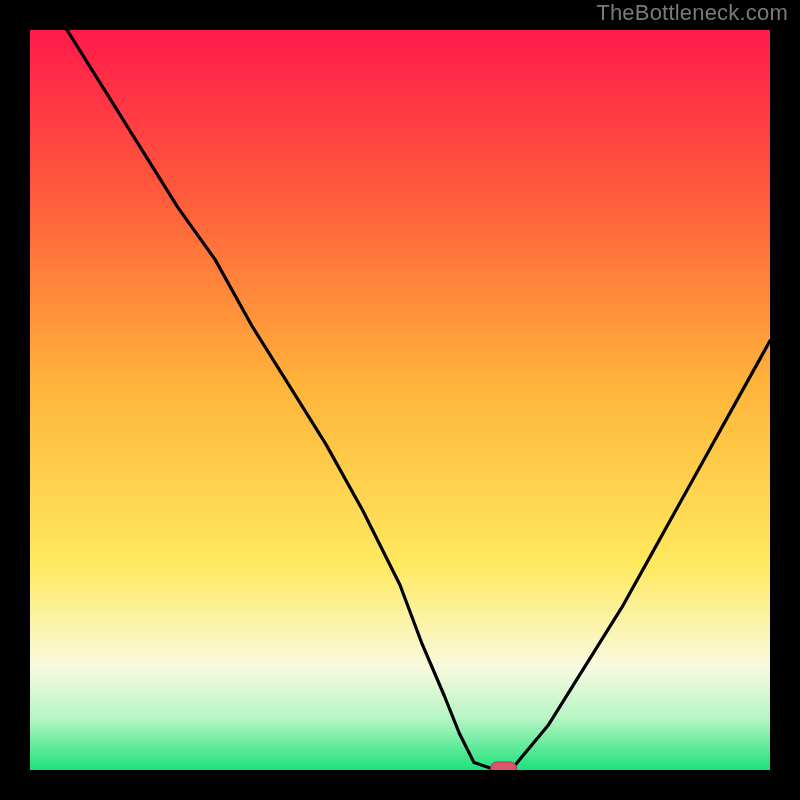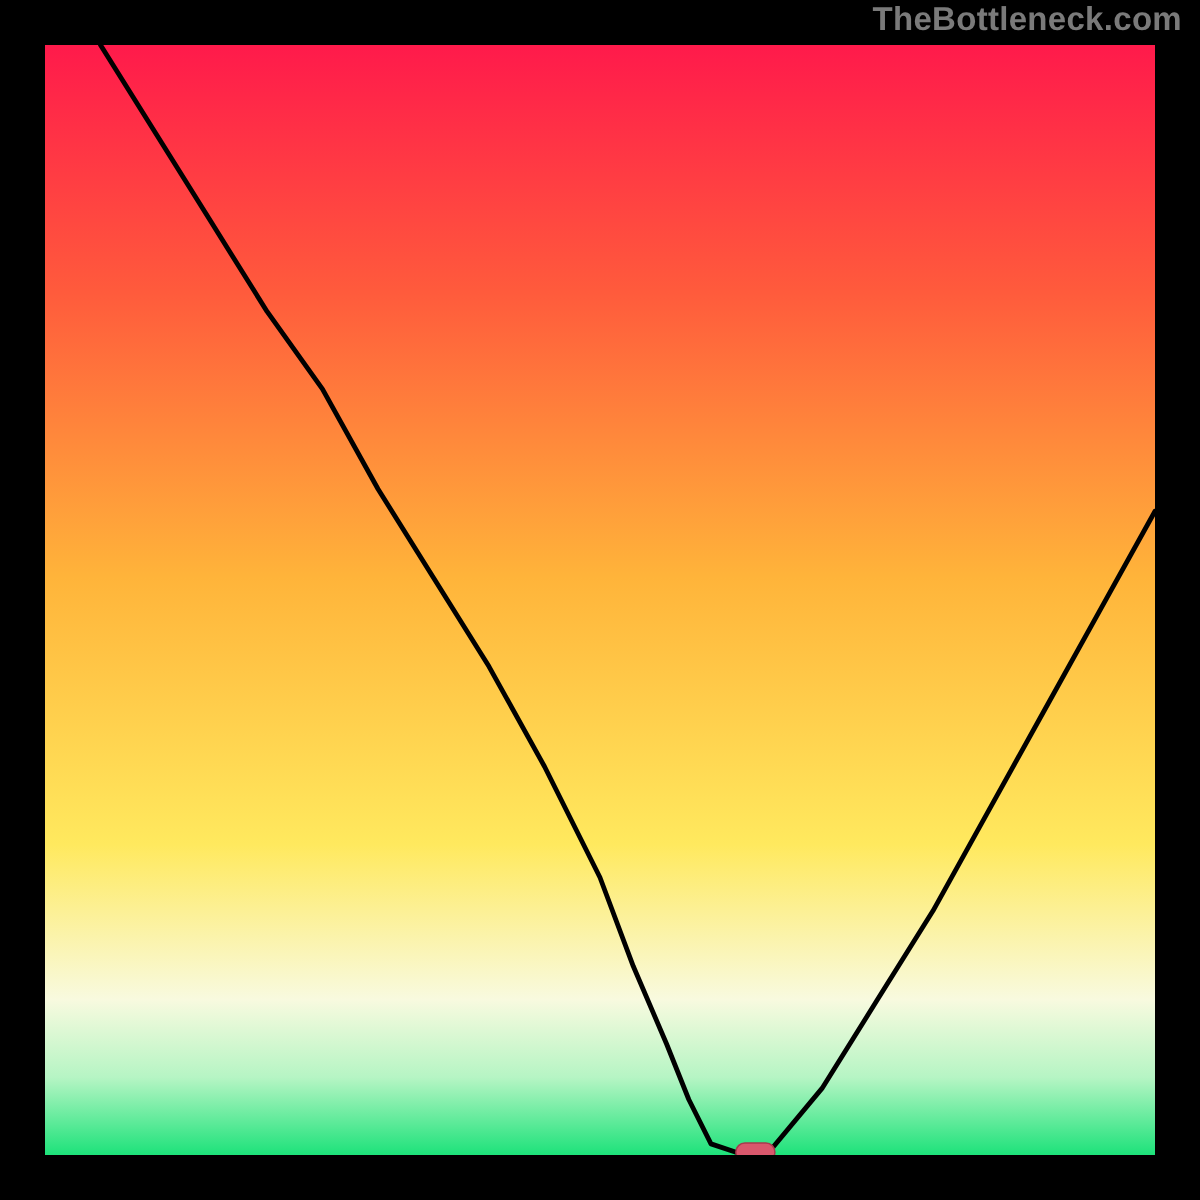--- a/index.html
+++ b/index.html
@@ -15,21 +15,21 @@
     width: 800px;
     height: 800px;
     background: #000;
   }
   .watermark {
     position: absolute;
     top: 0;
     right: 12px;
     color: #7a7a7a;
     font-size: 22px;
-    font-weight: 700;
+    font-weight: 400;
     letter-spacing: 0.2px;
   }
   .plot-wrap {
     position: absolute;
     left: 30px;
     top: 30px;
     width: 740px;
     height: 740px;
   }
   svg.plot {

